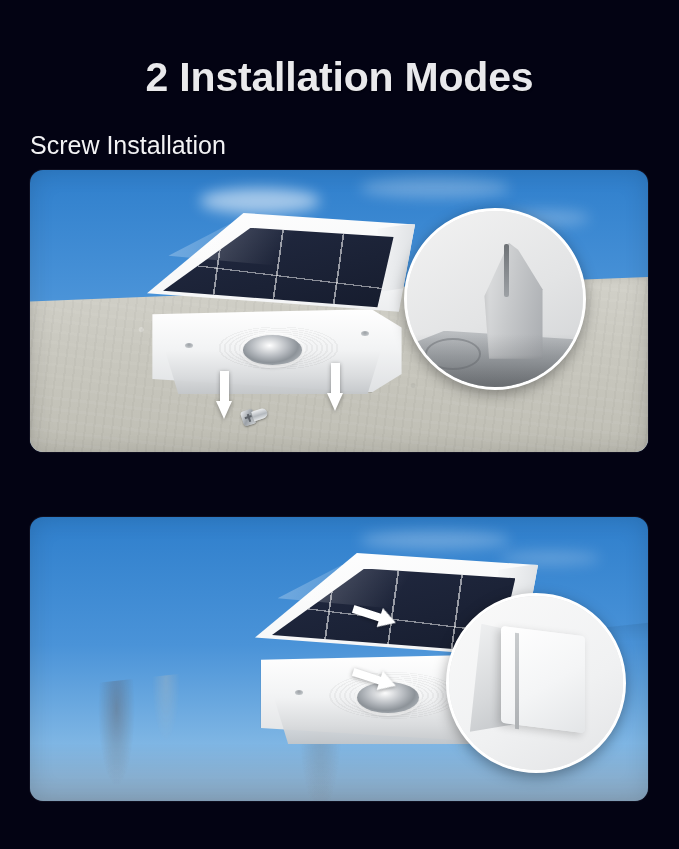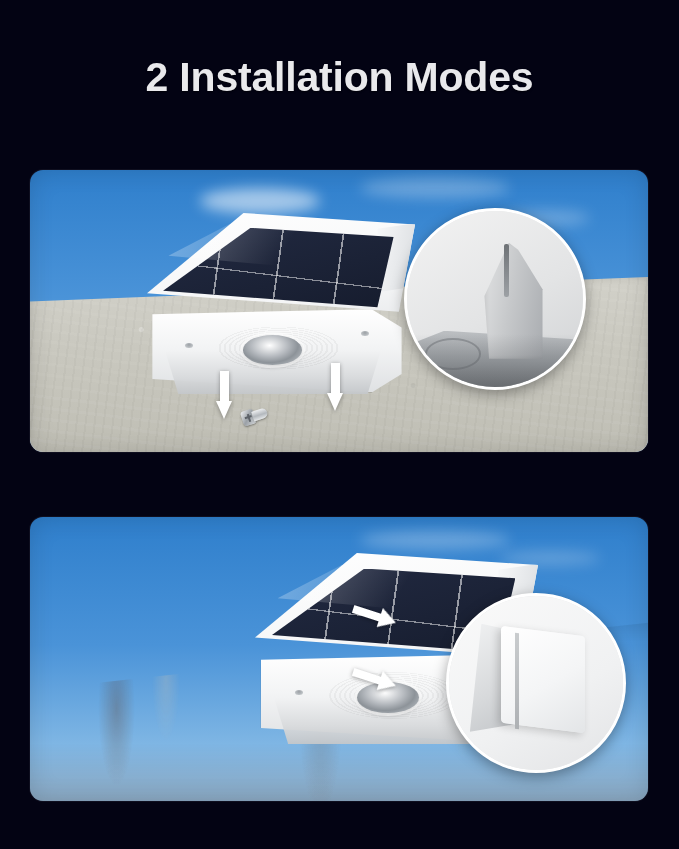--- a/index.html
+++ b/index.html
@@ -282,20 +282,21 @@
     border-radius:13px;
   }
 </style>
 </head>
 <body>
 
 <div class="page">
 
   <div class="main-title">2 Installation Modes</div>
 
+  <div class="section-label" id="label-screw">Screw Installation</div>
 
   <div class="photo-panel" id="panel-screw">
 
     <div class="layer sky">
       <div class="cloud c1"></div>
       <div class="cloud c2"></div>
       <div class="cloud c3"></div>
     </div>
 
     <div class="concrete"></div>

